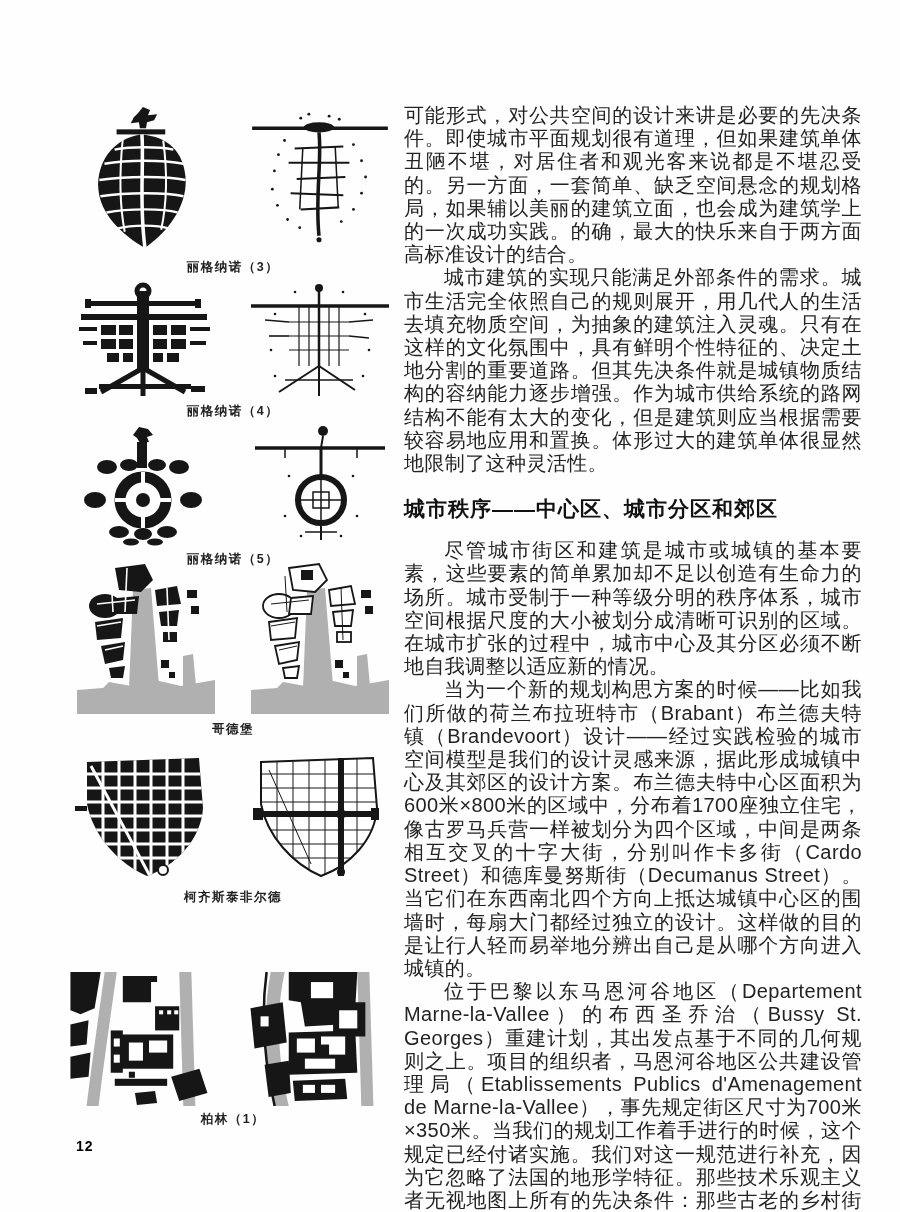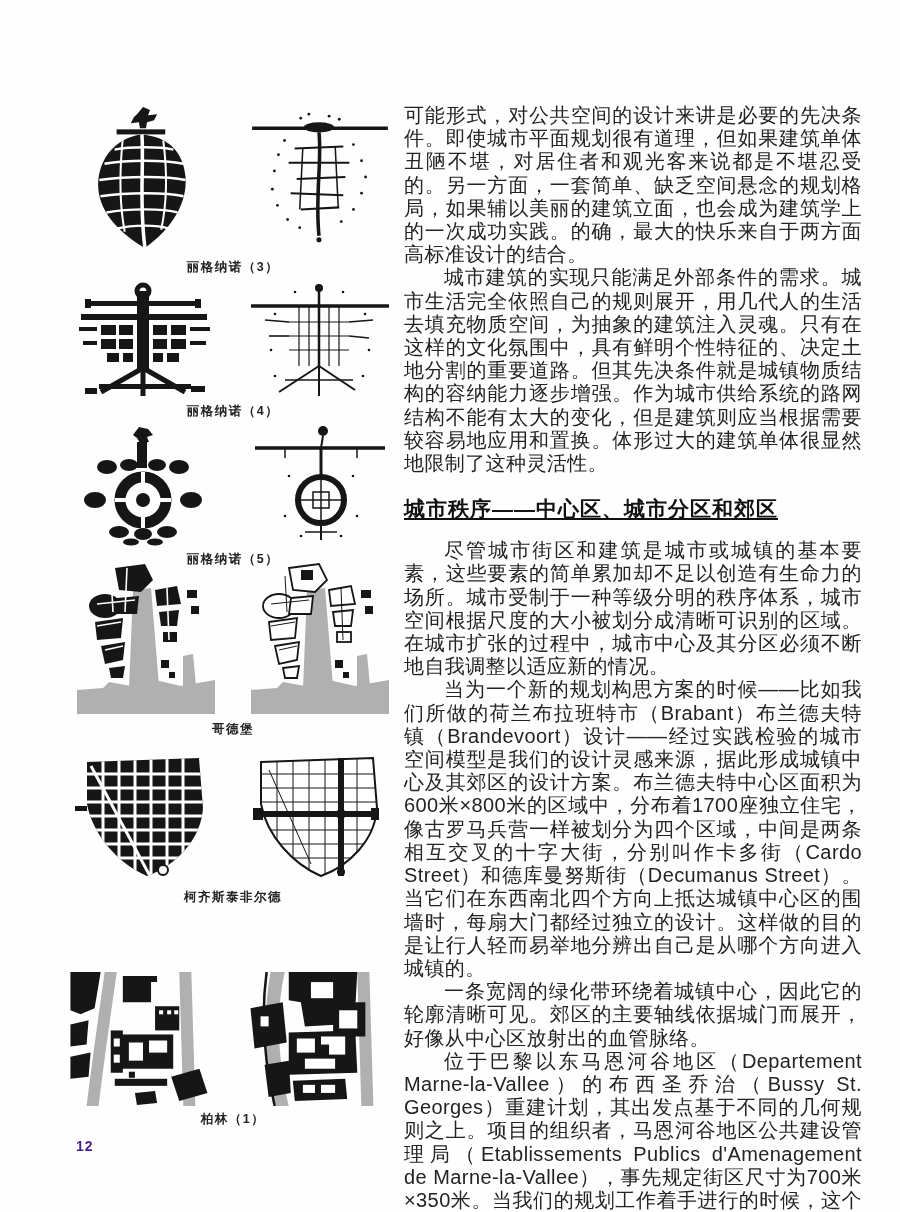--- a/index.html
+++ b/index.html
@@ -13,23 +13,23 @@
   .fig-caption{display:block;font-size:12.5px;letter-spacing:1.5px;color:#222;margin-top:5px;font-weight:700;}
   .k{fill:#161616;}
   .g{fill:#b0b0b0;}
   .wl{stroke:#fefefe;fill:none;}
   .bl{stroke:#161616;fill:none;}
 
   
   .text-col{position:absolute;left:404px;top:104px;width:458px;}
   .text-col p{margin:0;font-size:20px;line-height:23.2px;text-align:justify;text-indent:2em;letter-spacing:0.4px;color:#232323;}
   .text-col p.cont{text-indent:0;}
-  .section-heading{font-size:21px;font-weight:bold;color:#111;margin:20px 0 16px 0;letter-spacing:1px;text-decoration:underline;}
-
-  .page-num{position:absolute;left:76px;top:1138px;font-size:14px;font-weight:bold;letter-spacing:1px;color:#4c1d95;}
+  .section-heading{font-size:21px;font-weight:bold;color:#111;margin:20px 0 16px 0;letter-spacing:1px;}
+
+  .page-num{position:absolute;left:76px;top:1138px;font-size:14px;font-weight:bold;letter-spacing:1px;color:#000000;}
 </style>
 </head>
 <body>
 
 <div class="page">
 
   <div class="fig-row" style="top:104px;">
     <div class="fig-pair">
       <svg width="152" height="150" viewBox="0 0 150 148">
         <path class="k" d="M72,3 l7,3 l-2,5 l9,-1 l-3,6 l-7,2 l-1,6 l-6,0 l-1,-6 l-8,1 l3,-6 l4,-4 z"></path>
@@ -388,19 +388,18 @@
     </div>
     <span class="fig-caption">柏林（1）</span>
   </div>
 
   <main class="text-col">
     <p class="cont">可能形式，对公共空间的设计来讲是必要的先决条件。即使城市平面规划很有道理，但如果建筑单体丑陋不堪，对居住者和观光客来说都是不堪忍受的。另一方面，一套简单、缺乏空间悬念的规划格局，如果辅以美丽的建筑立面，也会成为建筑学上的一次成功实践。的确，最大的快乐来自于两方面高标准设计的结合。</p>
     <p>城市建筑的实现只能满足外部条件的需求。城市生活完全依照自己的规则展开，用几代人的生活去填充物质空间，为抽象的建筑注入灵魂。只有在这样的文化氛围中，具有鲜明个性特征的、决定土地分割的重要道路。但其先决条件就是城镇物质结构的容纳能力逐步增强。作为城市供给系统的路网结构不能有太大的变化，但是建筑则应当根据需要较容易地应用和置换。体形过大的建筑单体很显然地限制了这种灵活性。</p>
     <h1 class="section-heading">城市秩序——中心区、城市分区和郊区</h1>
     <p>尽管城市街区和建筑是城市或城镇的基本要素，这些要素的简单累加却不足以创造有生命力的场所。城市受制于一种等级分明的秩序体系，城市空间根据尺度的大小被划分成清晰可识别的区域。在城市扩张的过程中，城市中心及其分区必须不断地自我调整以适应新的情况。</p>
     <p>当为一个新的规划构思方案的时候——比如我们所做的荷兰布拉班特市（Brabant）布兰德夫特镇（Brandevoort）设计——经过实践检验的城市空间模型是我们的设计灵感来源，据此形成城镇中心及其郊区的设计方案。布兰德夫特中心区面积为600米×800米的区域中，分布着1700座独立住宅，像古罗马兵营一样被划分为四个区域，中间是两条相互交叉的十字大街，分别叫作卡多街（Cardo Street）和德库曼努斯街（Decumanus Street）。当它们在东西南北四个方向上抵达城镇中心区的围墙时，每扇大门都经过独立的设计。这样做的目的是让行人轻而易举地分辨出自己是从哪个方向进入城镇的。</p>
-    <p>一条宽阔的绿化带环绕着城镇中心，因此它的轮廓清晰可见。郊区的主要轴线依据城门而展开，好像从中心区放射出的血管脉络。</p>
     <p>位于巴黎以东马恩河谷地区（Departement Marne-la-Vallee）的布西圣乔治（Bussy St. Georges）重建计划，其出发点基于不同的几何规则之上。项目的组织者，马恩河谷地区公共建设管理局（Etablissements Publics d'Amenagement de Marne-la-Vallee），事先规定街区尺寸为700米×350米。当我们的规划工作着手进行的时候，这个规定已经付诸实施。我们对这一规范进行补充，因为它忽略了法国的地形学特征。那些技术乐观主义者无视地图上所有的先决条件：那些古老的乡村街道、决定土地分割的重要道路，它们穿越大地，路边</p>
   </main>
 
   <div class="page-num">12</div>
 
 </div>
 
 </body></html>

